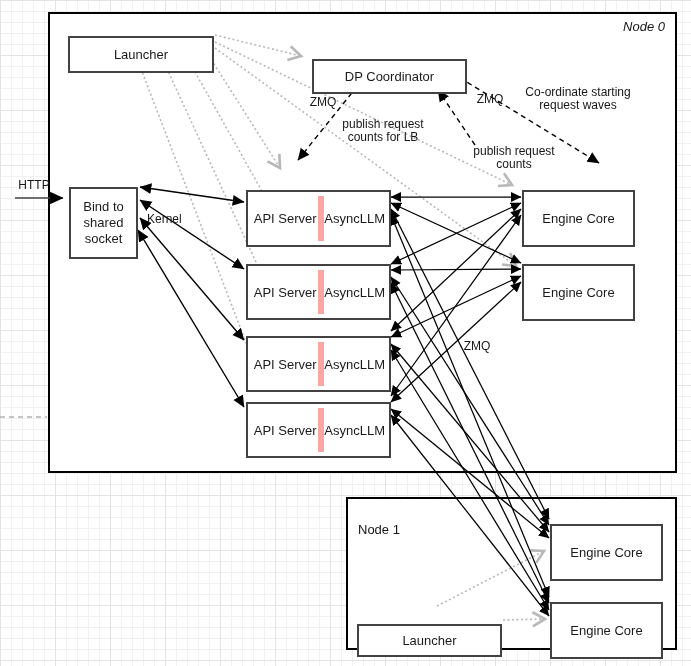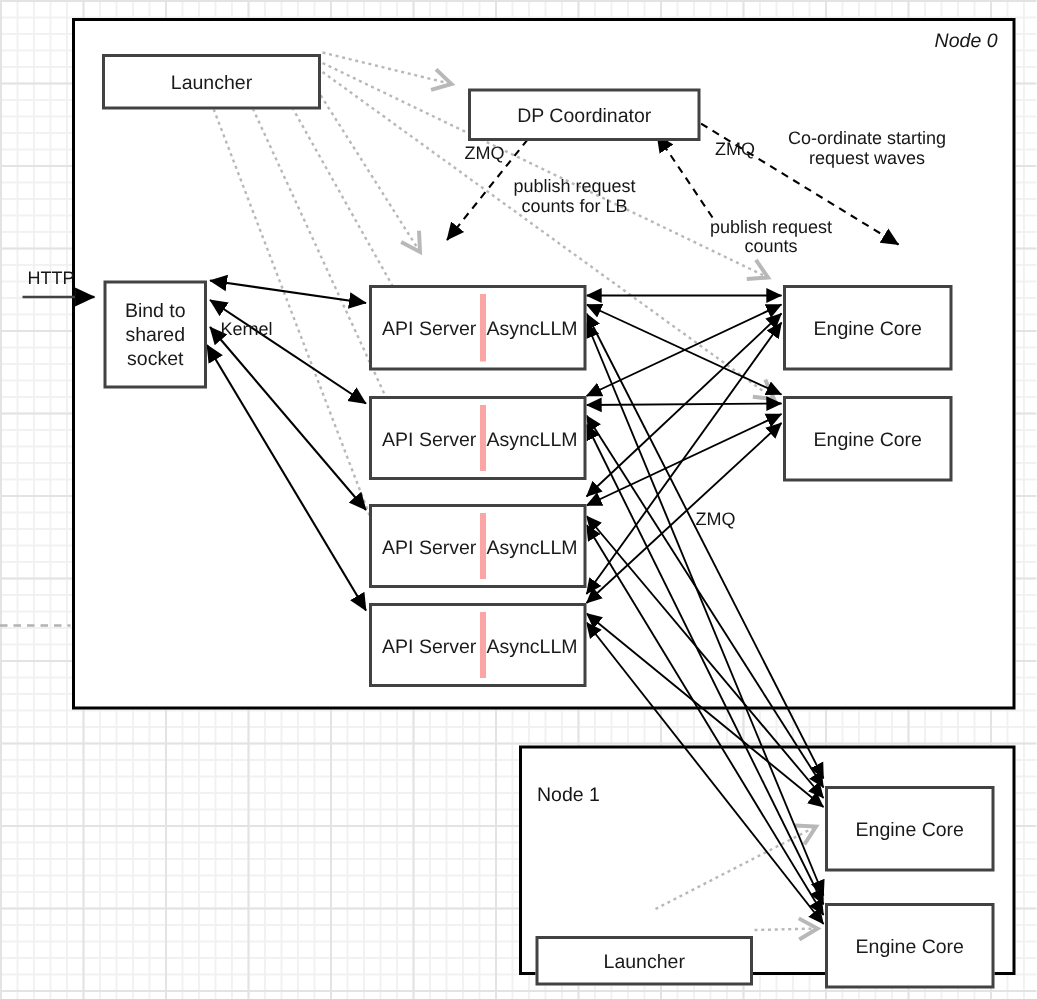--- a/index.html
+++ b/index.html
@@ -16,21 +16,21 @@
   }
   .noderect{position:absolute;background:#fff;border:2px solid #000;box-sizing:border-box;}
   #svglayer{position:absolute;left:0;top:0;pointer-events:none;}
   .box{
     position:absolute;background:#fff;border:2px solid #424242;box-sizing:border-box;
     display:flex;align-items:center;justify-content:center;text-align:center;
     font-size:13px;line-height:15px;white-space:pre-line;margin-top:17px;
   }
   .split{padding:4px;}
   .split .cell{height:100%;display:flex;align-items:center;justify-content:center;}
-  .split .cell.right{border-left:4px solid #fca5a5;}
+  .split .cell.right{border-left:6px solid #fca5a5;}
   .lbl{
     position:absolute;font-size:12px;line-height:13px;text-align:center;
     white-space:pre-line;color:#161616;
   }
   .nodetitle{position:absolute;font-size:13px;color:#161616;}
 </style>
 </head>
 <body>
 
 <div id="canvas">

